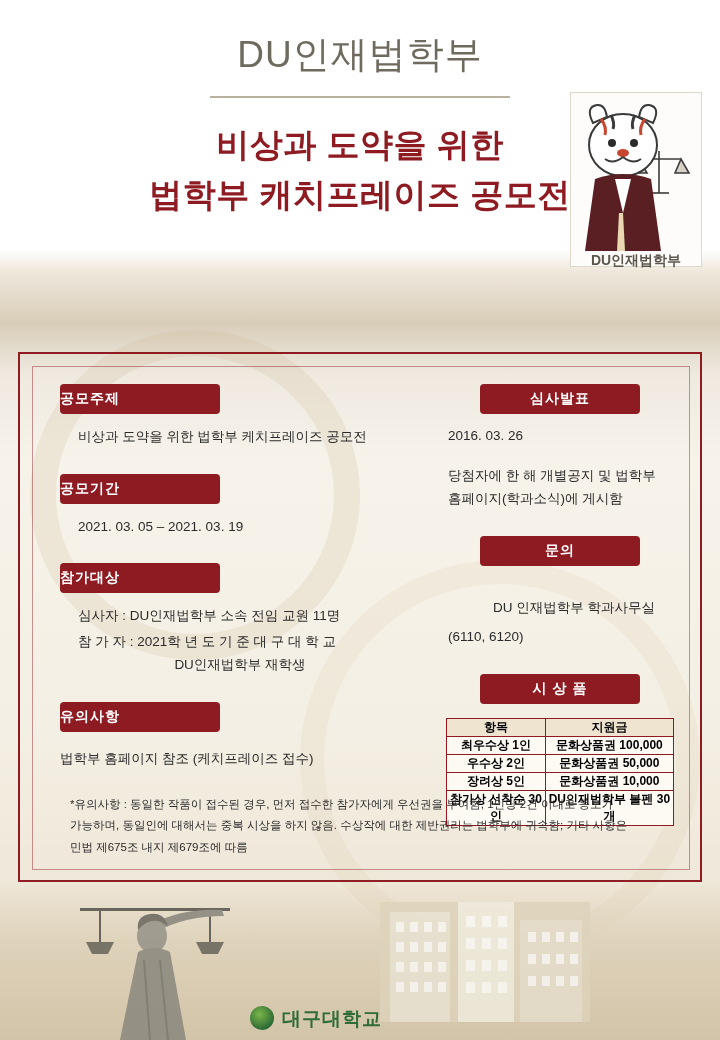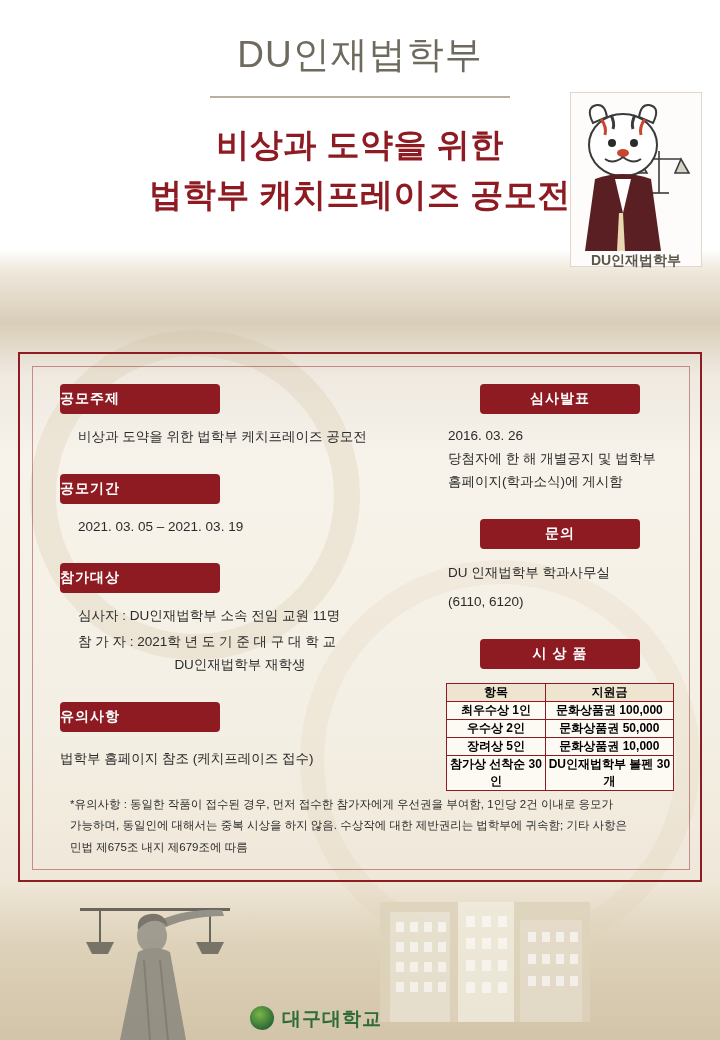--- a/index.html
+++ b/index.html
@@ -210,29 +210,29 @@
 
       <div class="pill">유의사항</div>
       <div class="body-text" style="margin-top:16px;">법학부 홈페이지 참조 (케치프레이즈 접수)</div>
     </div>
 
     <div class="col-right">
 
       <div class="right-block">
         <div class="pill center">심사발표</div>
         <div class="right-body">2016.  03.  26</div>
-        <div class="right-body" style="margin-top:2px;">당첨자에 한 해 개별공지 및 법학부</div>
+        <div class="right-body" style="margin-top:19px;">당첨자에 한 해 개별공지 및 법학부</div>
         <div class="right-body" style="margin-top:2px;">홈페이지(학과소식)에 게시함</div>
       </div>
 
       <div class="gap"></div>
 
       <div class="right-block">
         <div class="pill center">문의</div>
-        <div class="right-body" style="margin-top:14px;">DU 인재법학부 학과사무실</div>
+        <div class="right-body" style="margin-top:32px;text-align:center;">DU 인재법학부 학과사무실</div>
         <div class="right-body" style="margin-top:8px;">(6110, 6120)</div>
       </div>
 
       <div class="gap"></div>
 
       <div class="right-block">
         <div class="pill center">시 상 품</div>
         <table class="prize">
           <thead>
             <tr>

